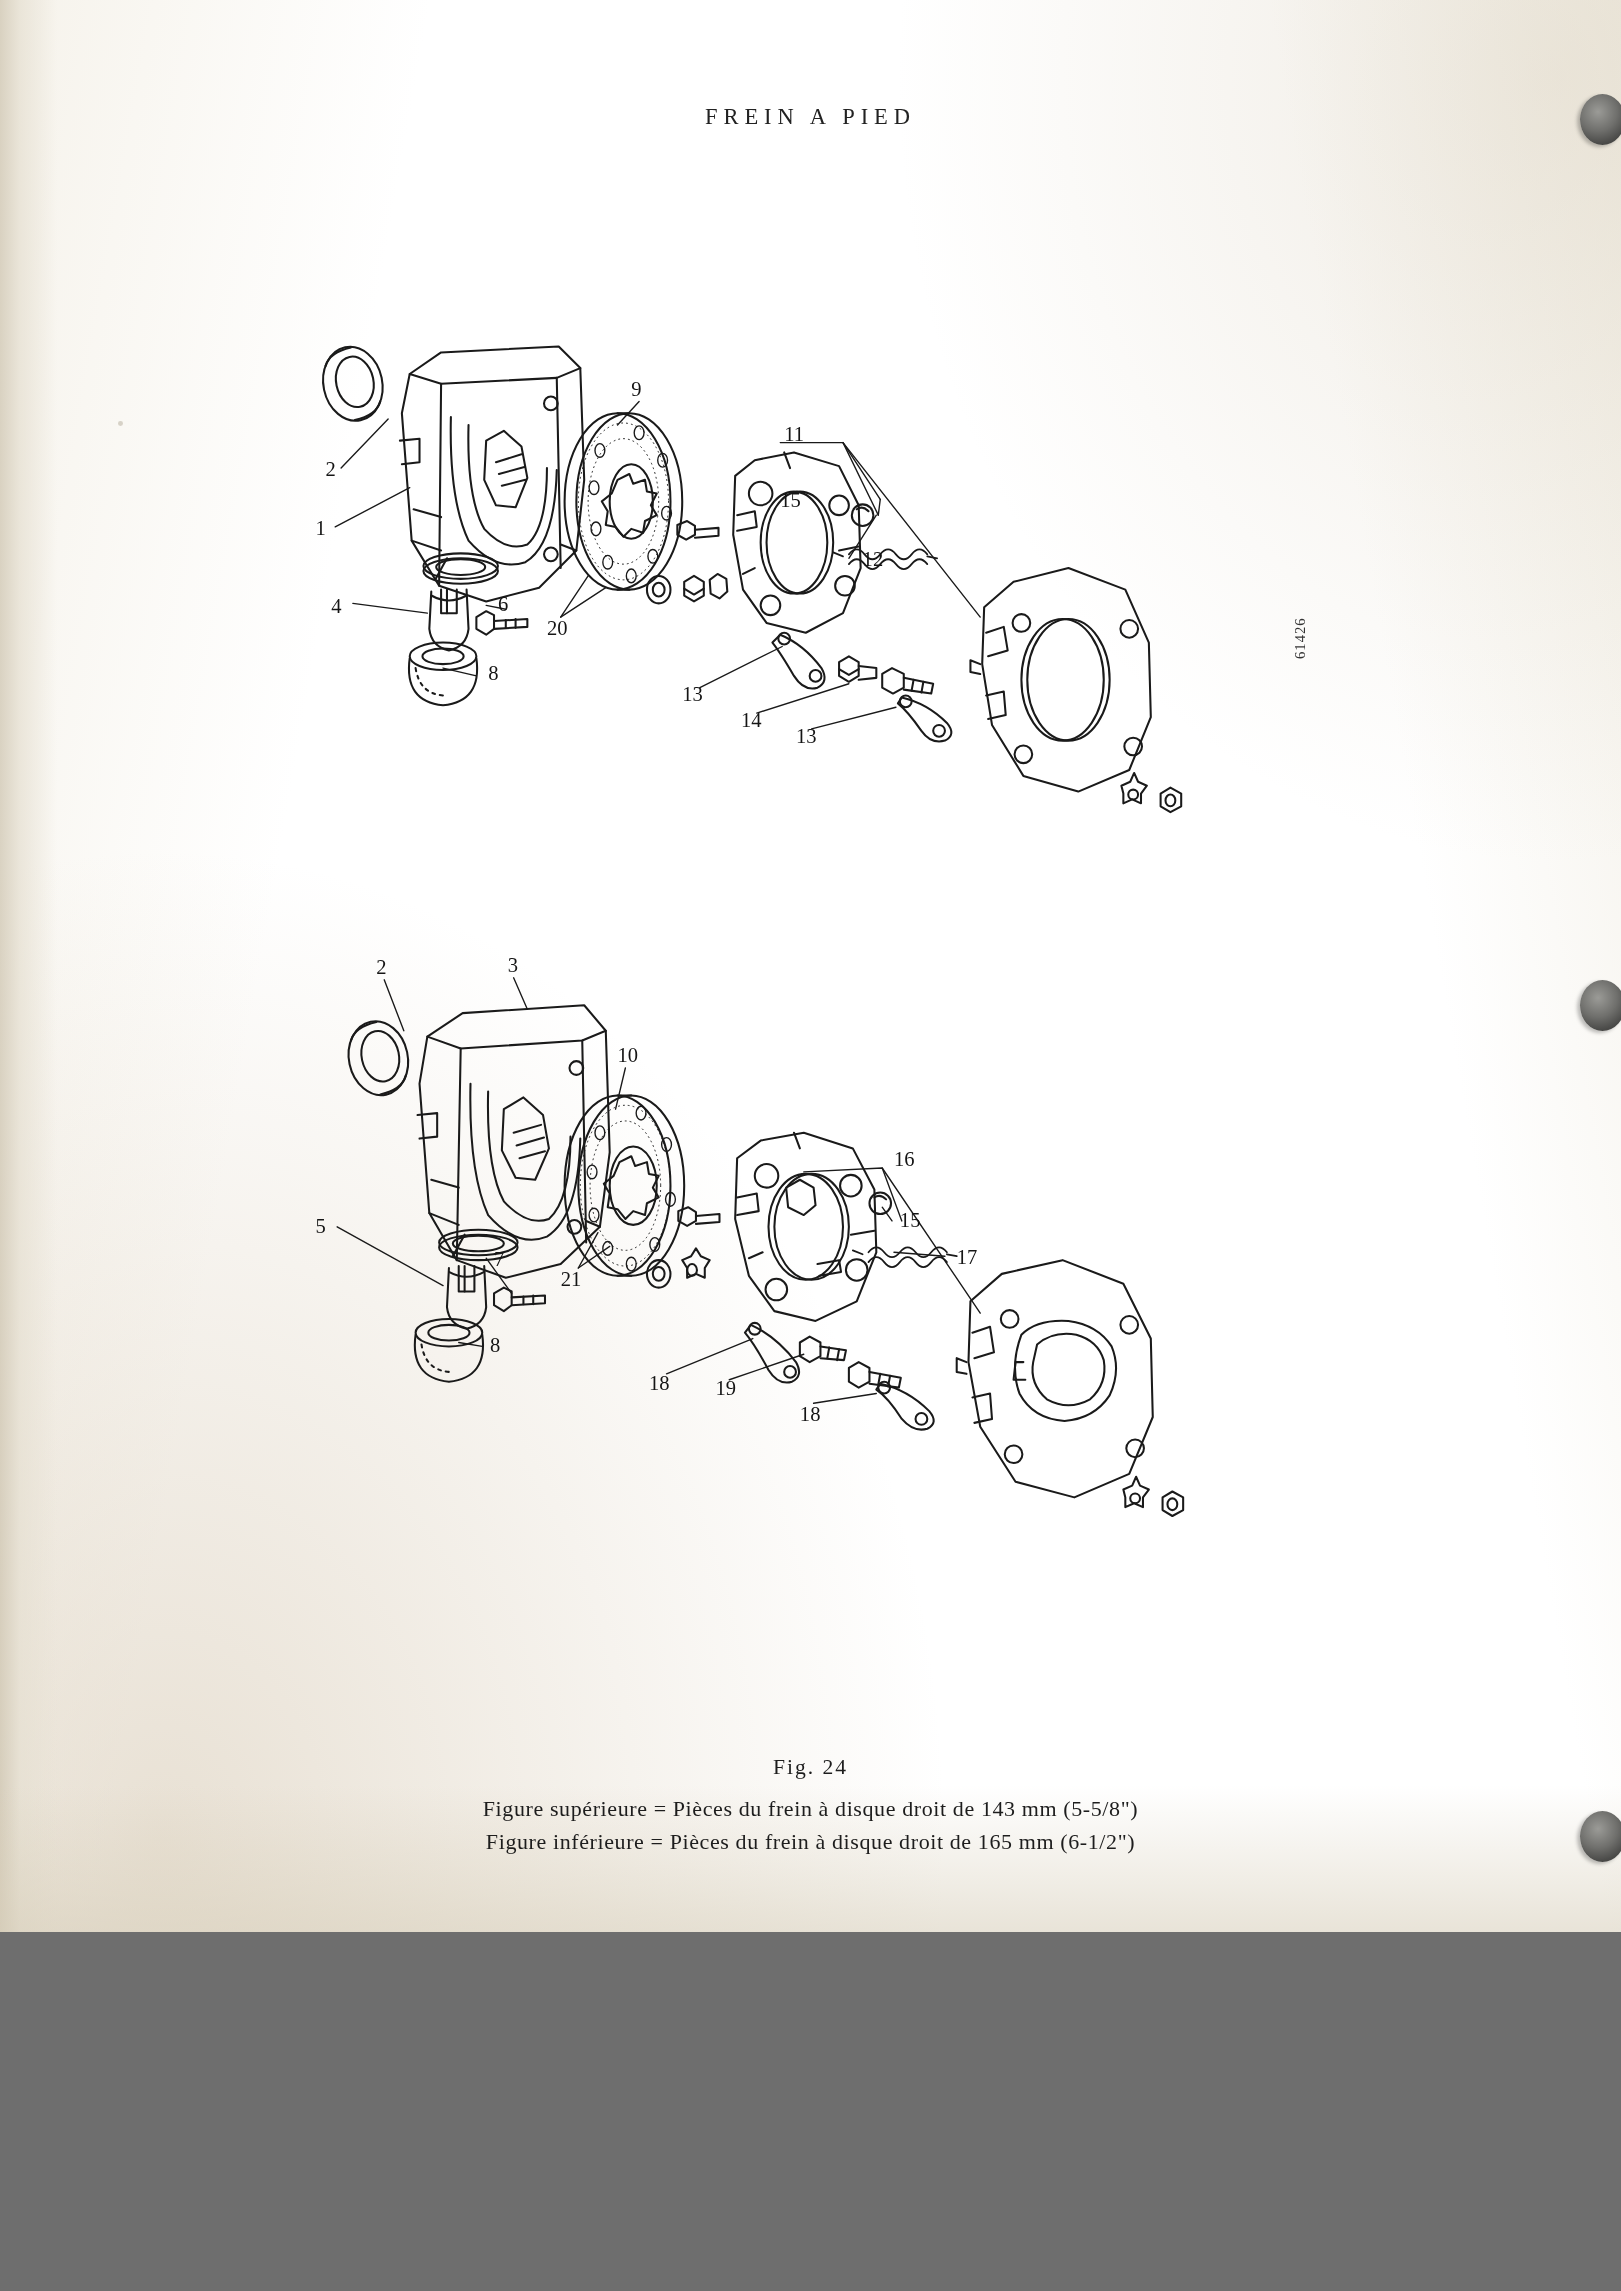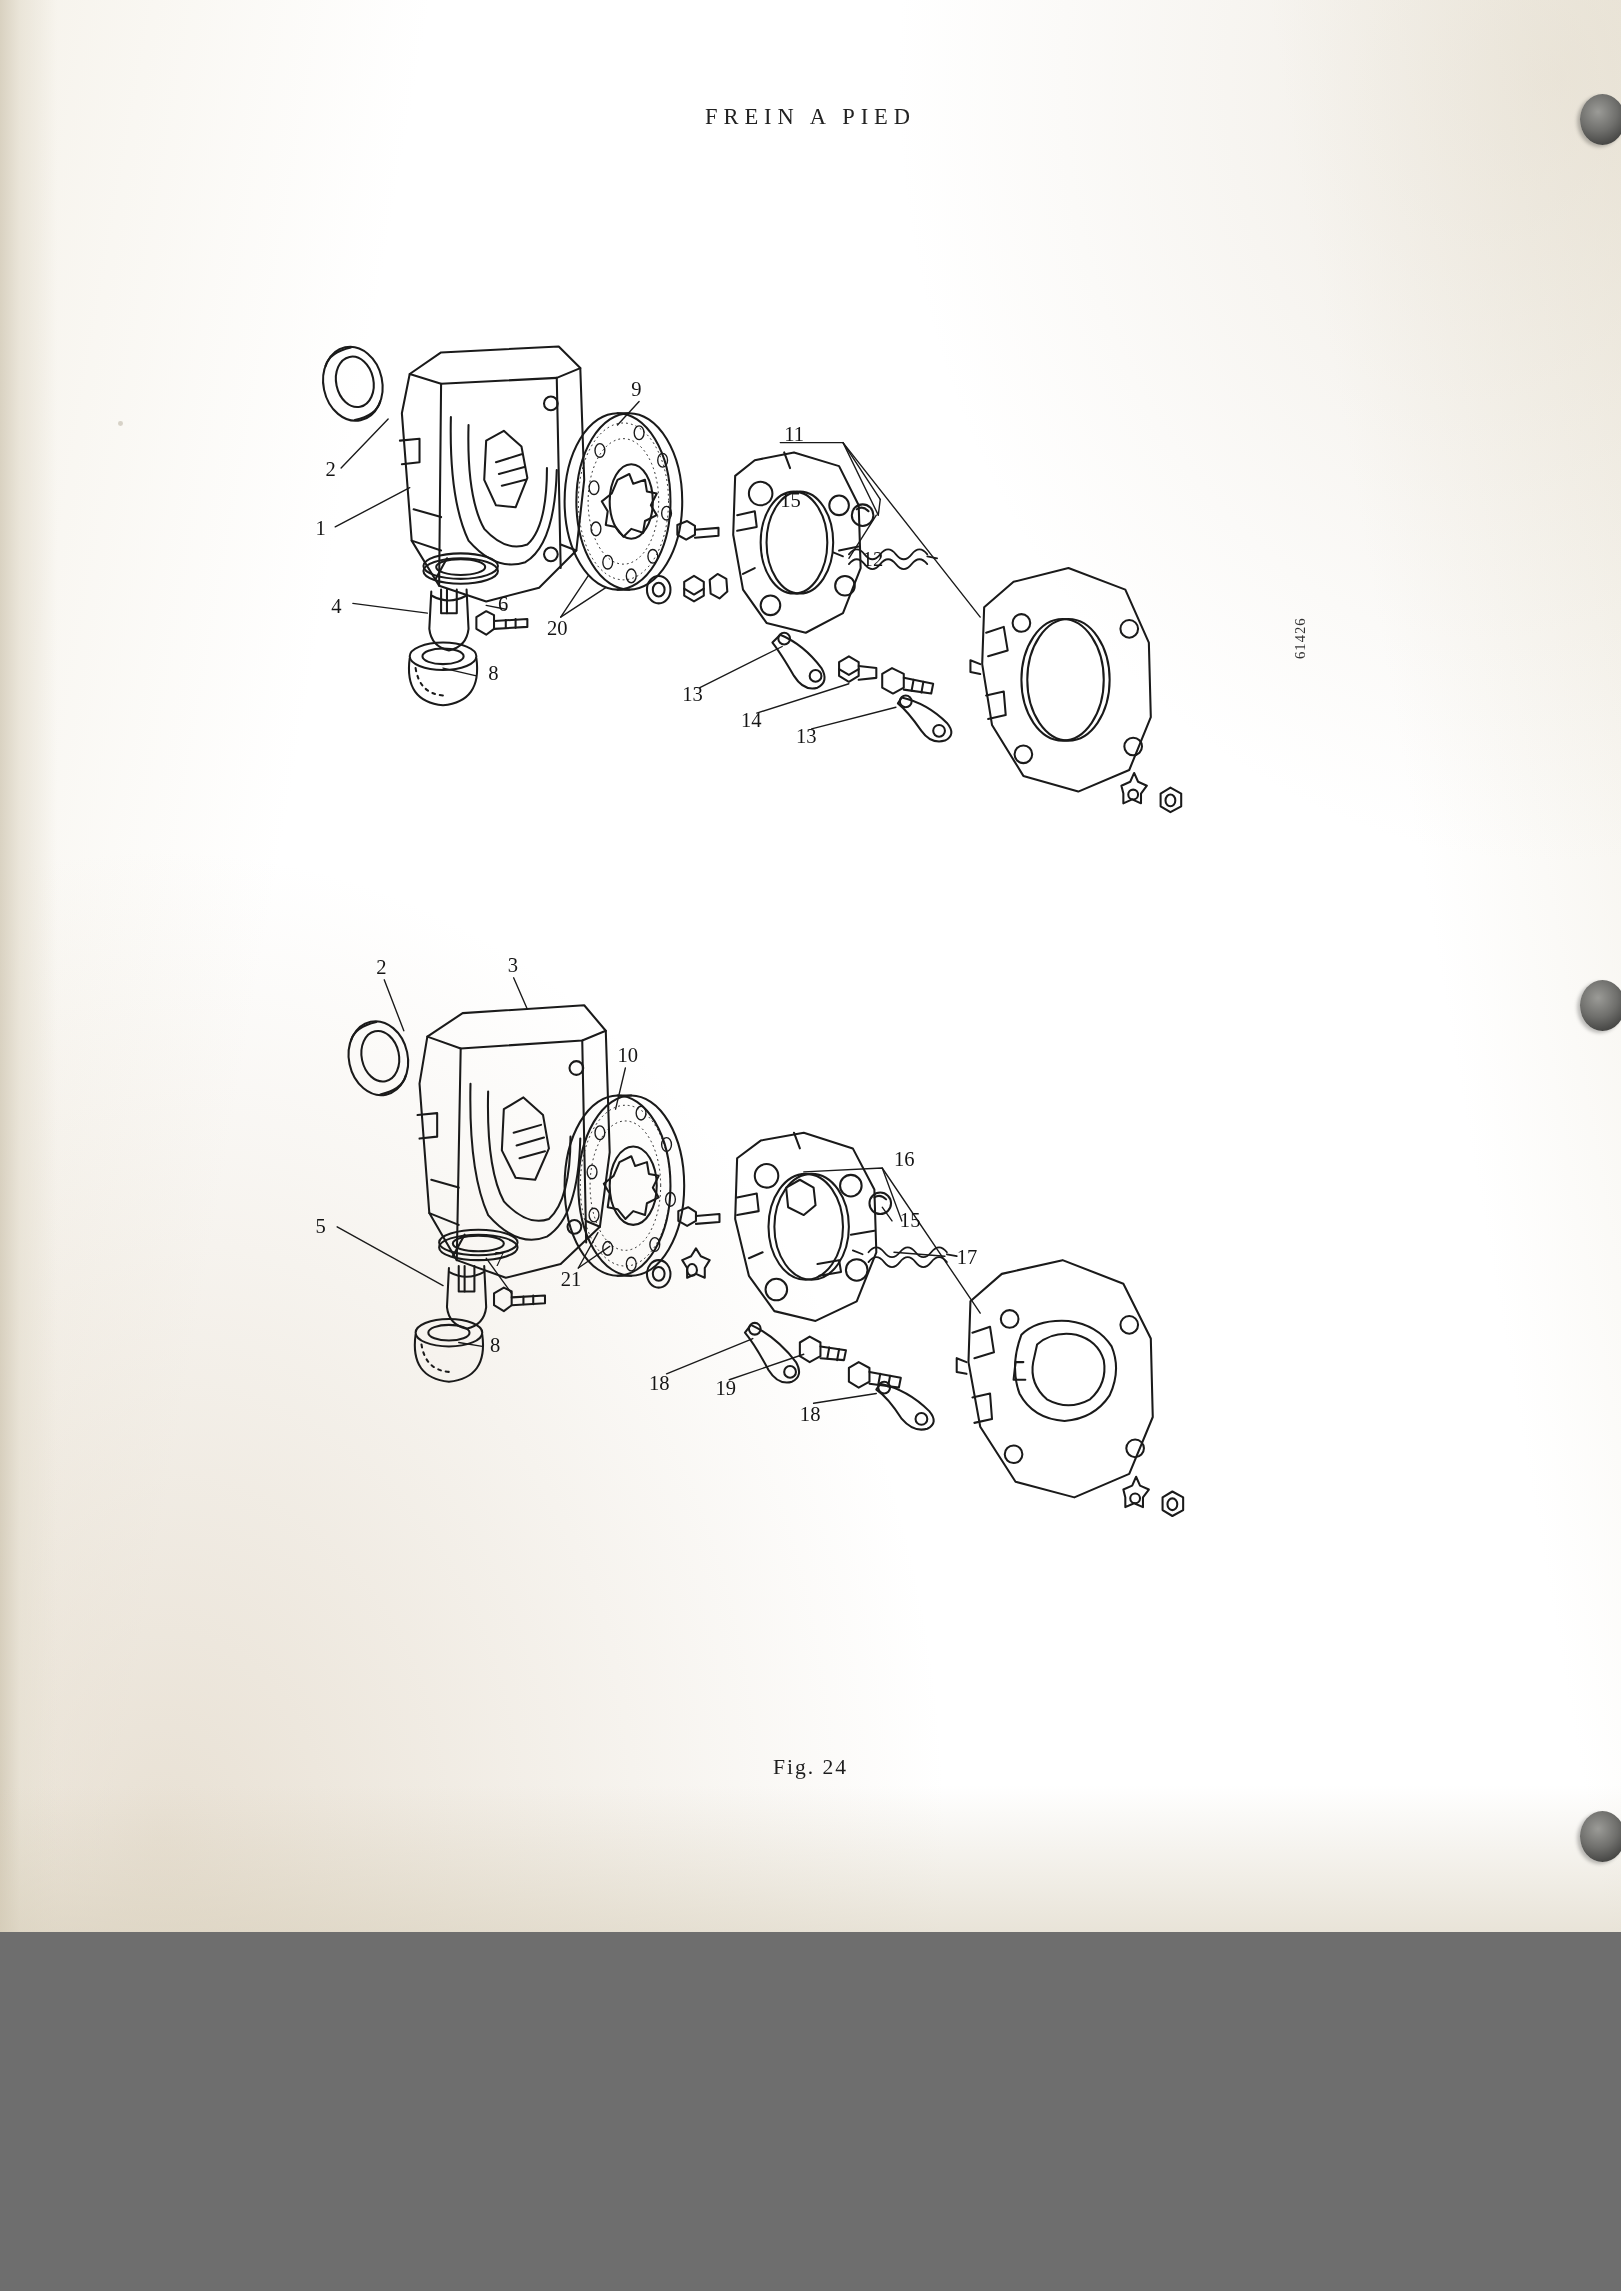--- a/index.html
+++ b/index.html
@@ -519,15 +519,19 @@
             <text x="362" y="458">18</text>
             <text x="430" y="464">19</text>
             <text x="516" y="490">18</text>
           </g>
         </g>
       </g>
     </svg>
   </div>
 
   <div class="fig-caption">Fig. 24</div>
+  <div class="fig-legend">
+    <div>Figure supérieure = Pièces du frein à disque droit de 143 mm (5-5/8")</div>
+    <div>Figure inférieure = Pièces du frein à disque droit de 165 mm (6-1/2")</div>
+  </div>
 
 </div>
 
 
 </body></html>

